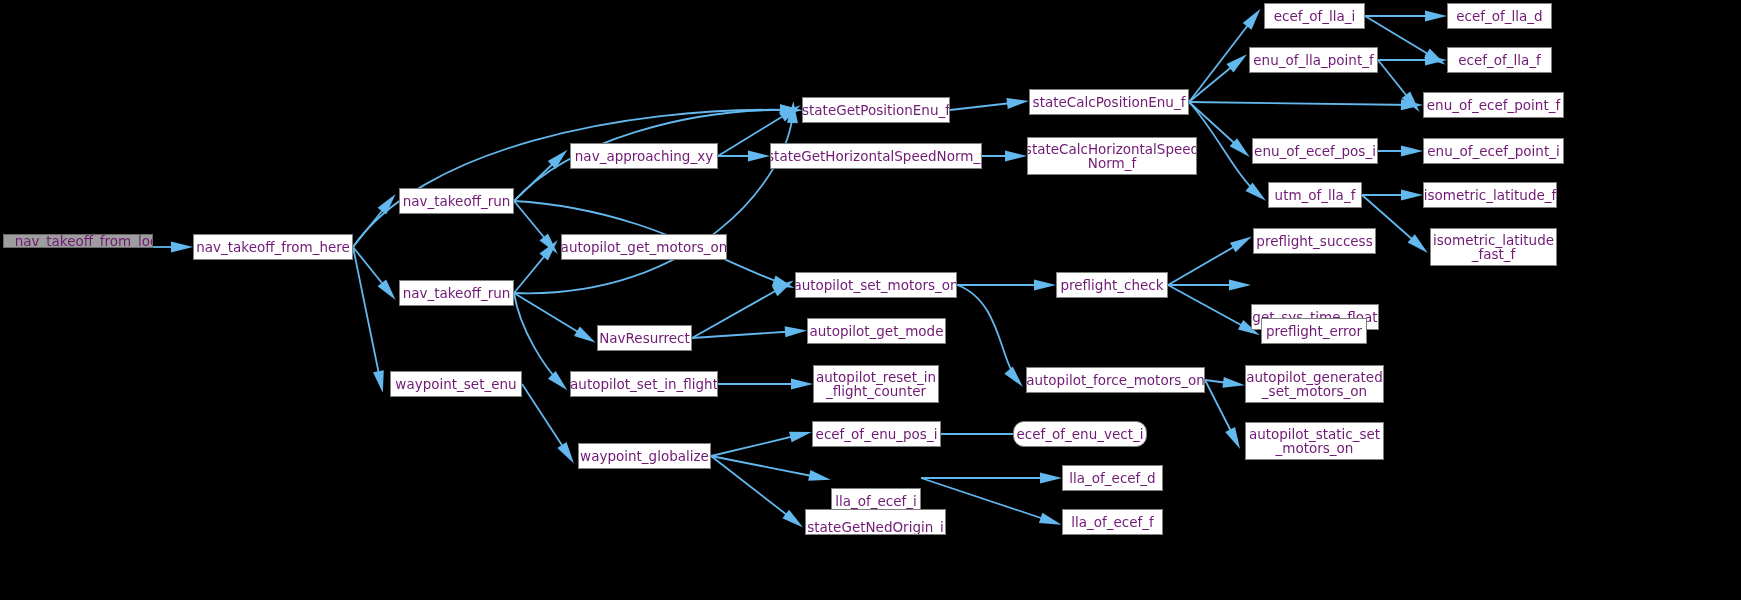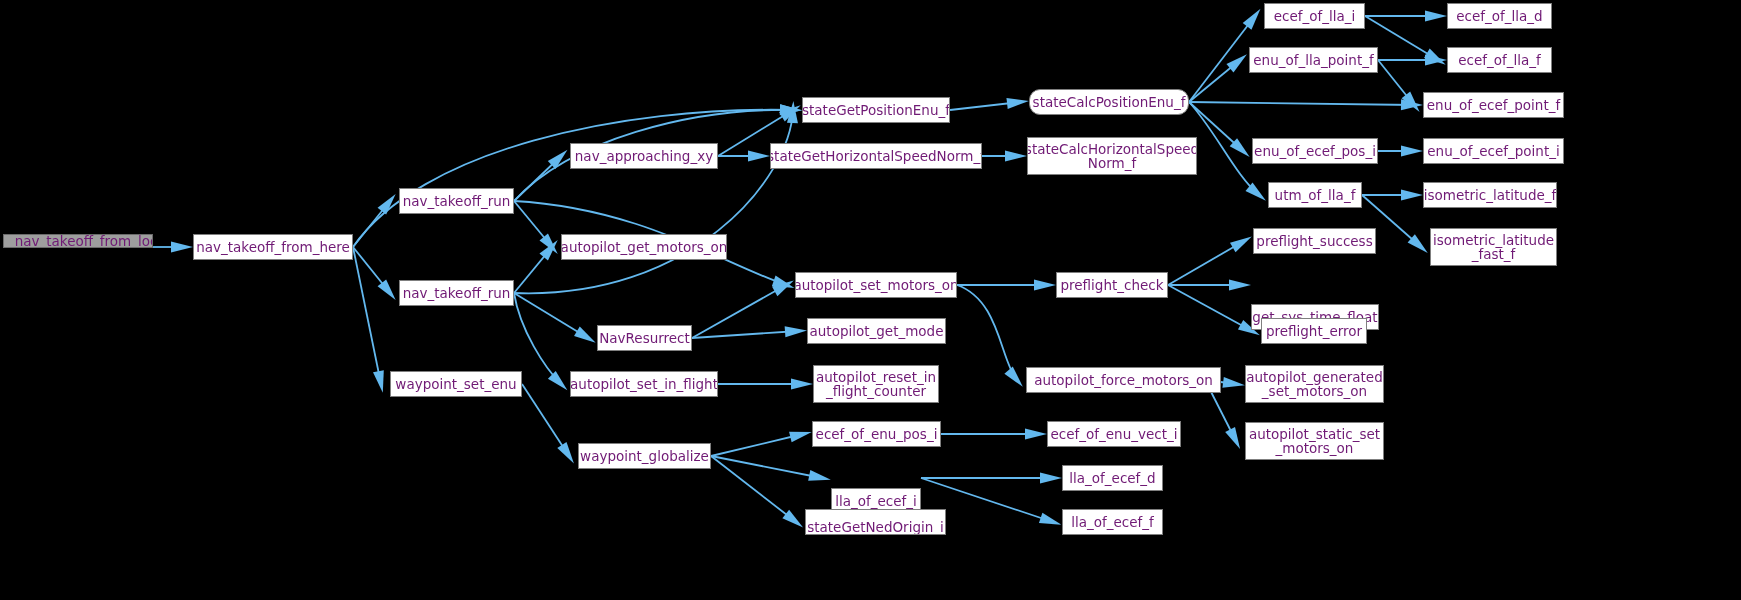--- a/index.html
+++ b/index.html
@@ -123,26 +123,26 @@
       <div class="node" style="left: 578px; top: 443px; width: 133px; height: 26px;"><span>waypoint_globalize</span></div>
       <div class="node" style="left: 802px; top: 97px; width: 148px; height: 26px;"><span>stateGetPositionEnu_f</span></div>
       <div class="node" style="left: 770px; top: 143px; width: 212px; height: 26px;"><span>stateGetHorizontalSpeedNorm_f</span></div>
       <div class="node" style="left: 795px; top: 272px; width: 162px; height: 26px;"><span>autopilot_set_motors_on</span></div>
       <div class="node" style="left: 807px; top: 318px; width: 139px; height: 26px;"><span>autopilot_get_mode</span></div>
       <div class="node" style="left: 813px; top: 365px; width: 126px; height: 38px; align-items: center;"><span>autopilot_reset_in
 _flight_counter</span></div>
       <div class="node" style="left: 812px; top: 421px; width: 129px; height: 26px;"><span>ecef_of_enu_pos_i</span></div>
       <div class="node" style="left: 831px; top: 465px; width: 90px; height: 26px; margin-top: 23px;"><span>lla_of_ecef_i</span></div>
       <div class="node" style="left: 805px; top: 509px; width: 141px; height: 26px; align-items: flex-end;"><span>stateGetNedOrigin_i</span></div>
-      <div class="node" style="left: 1029px; top: 89px; width: 160px; height: 26px; border-radius: 11px;"><span>stateCalcPositionEnu_f</span></div>
+      <div class="node" style="left: 1029px; top: 89px; width: 160px; height: 26px;"><span>stateCalcPositionEnu_f</span></div>
       <div class="node" style="left: 1027px; top: 137px; width: 170px; height: 38px;"><span>stateCalcHorizontalSpeed
 Norm_f</span></div>
       <div class="node" style="left: 1056px; top: 272px; width: 112px; height: 26px;"><span>preflight_check</span></div>
-      <div class="node" style="left: 1026px; top: 367px; width: 195px; height: 26px; text-align: center;"><span>autopilot_force_motors_on</span></div>
-      <div class="node" style="left: 1047px; top: 421px; width: 134px; height: 26px;"><span>ecef_of_enu_vect_i</span></div>
+      <div class="node" style="left: 1026px; top: 367px; width: 179px; height: 26px; text-align: center;"><span>autopilot_force_motors_on</span></div>
+      <div class="node" style="left: 1013px; top: 421px; width: 134px; height: 26px; border-radius: 11px;"><span>ecef_of_enu_vect_i</span></div>
       <div class="node" style="left: 1062px; top: 465px; width: 101px; height: 26px;"><span>lla_of_ecef_d</span></div>
       <div class="node" style="left: 1062px; top: 509px; width: 101px; height: 26px;"><span>lla_of_ecef_f</span></div>
       <div class="node" style="left: 1264px; top: 3px; width: 101px; height: 26px;"><span>ecef_of_lla_i</span></div>
       <div class="node" style="left: 1249px; top: 47px; width: 129px; height: 26px;"><span>enu_of_lla_point_f</span></div>
       <div class="node" style="left: 1252px; top: 138px; width: 126px; height: 26px;"><span>enu_of_ecef_pos_i</span></div>
       <div class="node" style="left: 1268px; top: 182px; width: 94px; height: 26px;"><span>utm_of_lla_f</span></div>
       <div class="node" style="left: 1253px; top: 228px; width: 123px; height: 26px;"><span>preflight_success</span></div>
       <div class="node" style="left: 1251px; top: 272px; width: 128px; height: 26px; margin-top: 32px;"><span>get_sys_time_float</span></div>
       <div class="node" style="left: 1261px; top: 318px; width: 106px; height: 26px;"><span>preflight_error</span></div>
       <div class="node" style="left: 1245px; top: 365px; width: 139px; height: 38px;"><span>autopilot_generated

